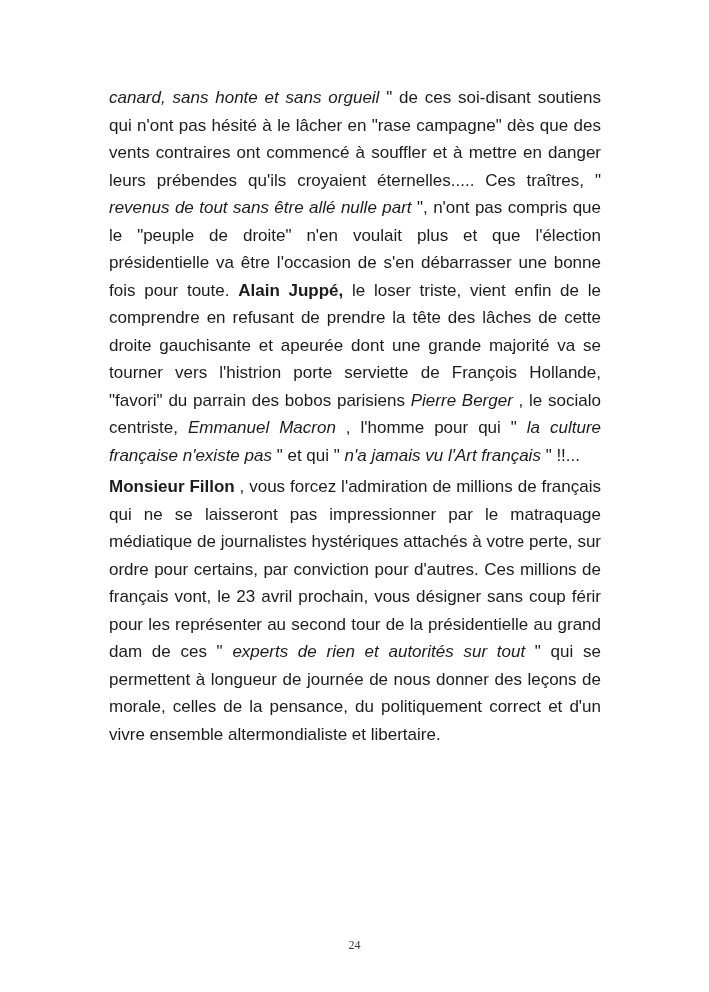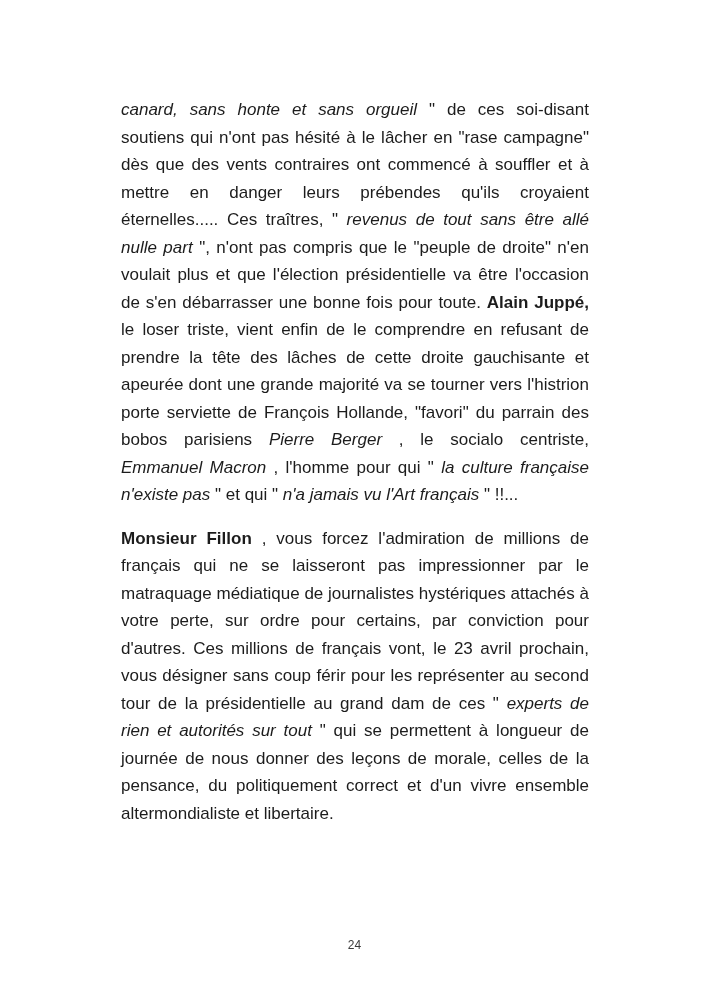--- a/index.html
+++ b/index.html
@@ -19,32 +19,32 @@
     position: absolute;
     left: 105px;
     top: 80px;
     width: 500px;
     color: #1c1c1c;
     font-size: 17px;
     line-height: 27.5px;
     text-align: justify;
   }
   .content p {
-    margin: 16px;
+    margin: 4px;
     padding: 0;
   }
   .italic { font-style: italic; }
   .bold { font-weight: bold; }
   .footer {
     position: absolute;
     left: 0;
     top: 938px;
     width: 709px;
     text-align: center;
-    font-family: Liberation Sans, sans-serif;
+    font-family: Liberation Serif, serif;
     font-size: 12px;
     color: #3a3a3a;
   }
 </style>
 </head>
 <body>
 
 <div class="page">
   <div class="content">
 

